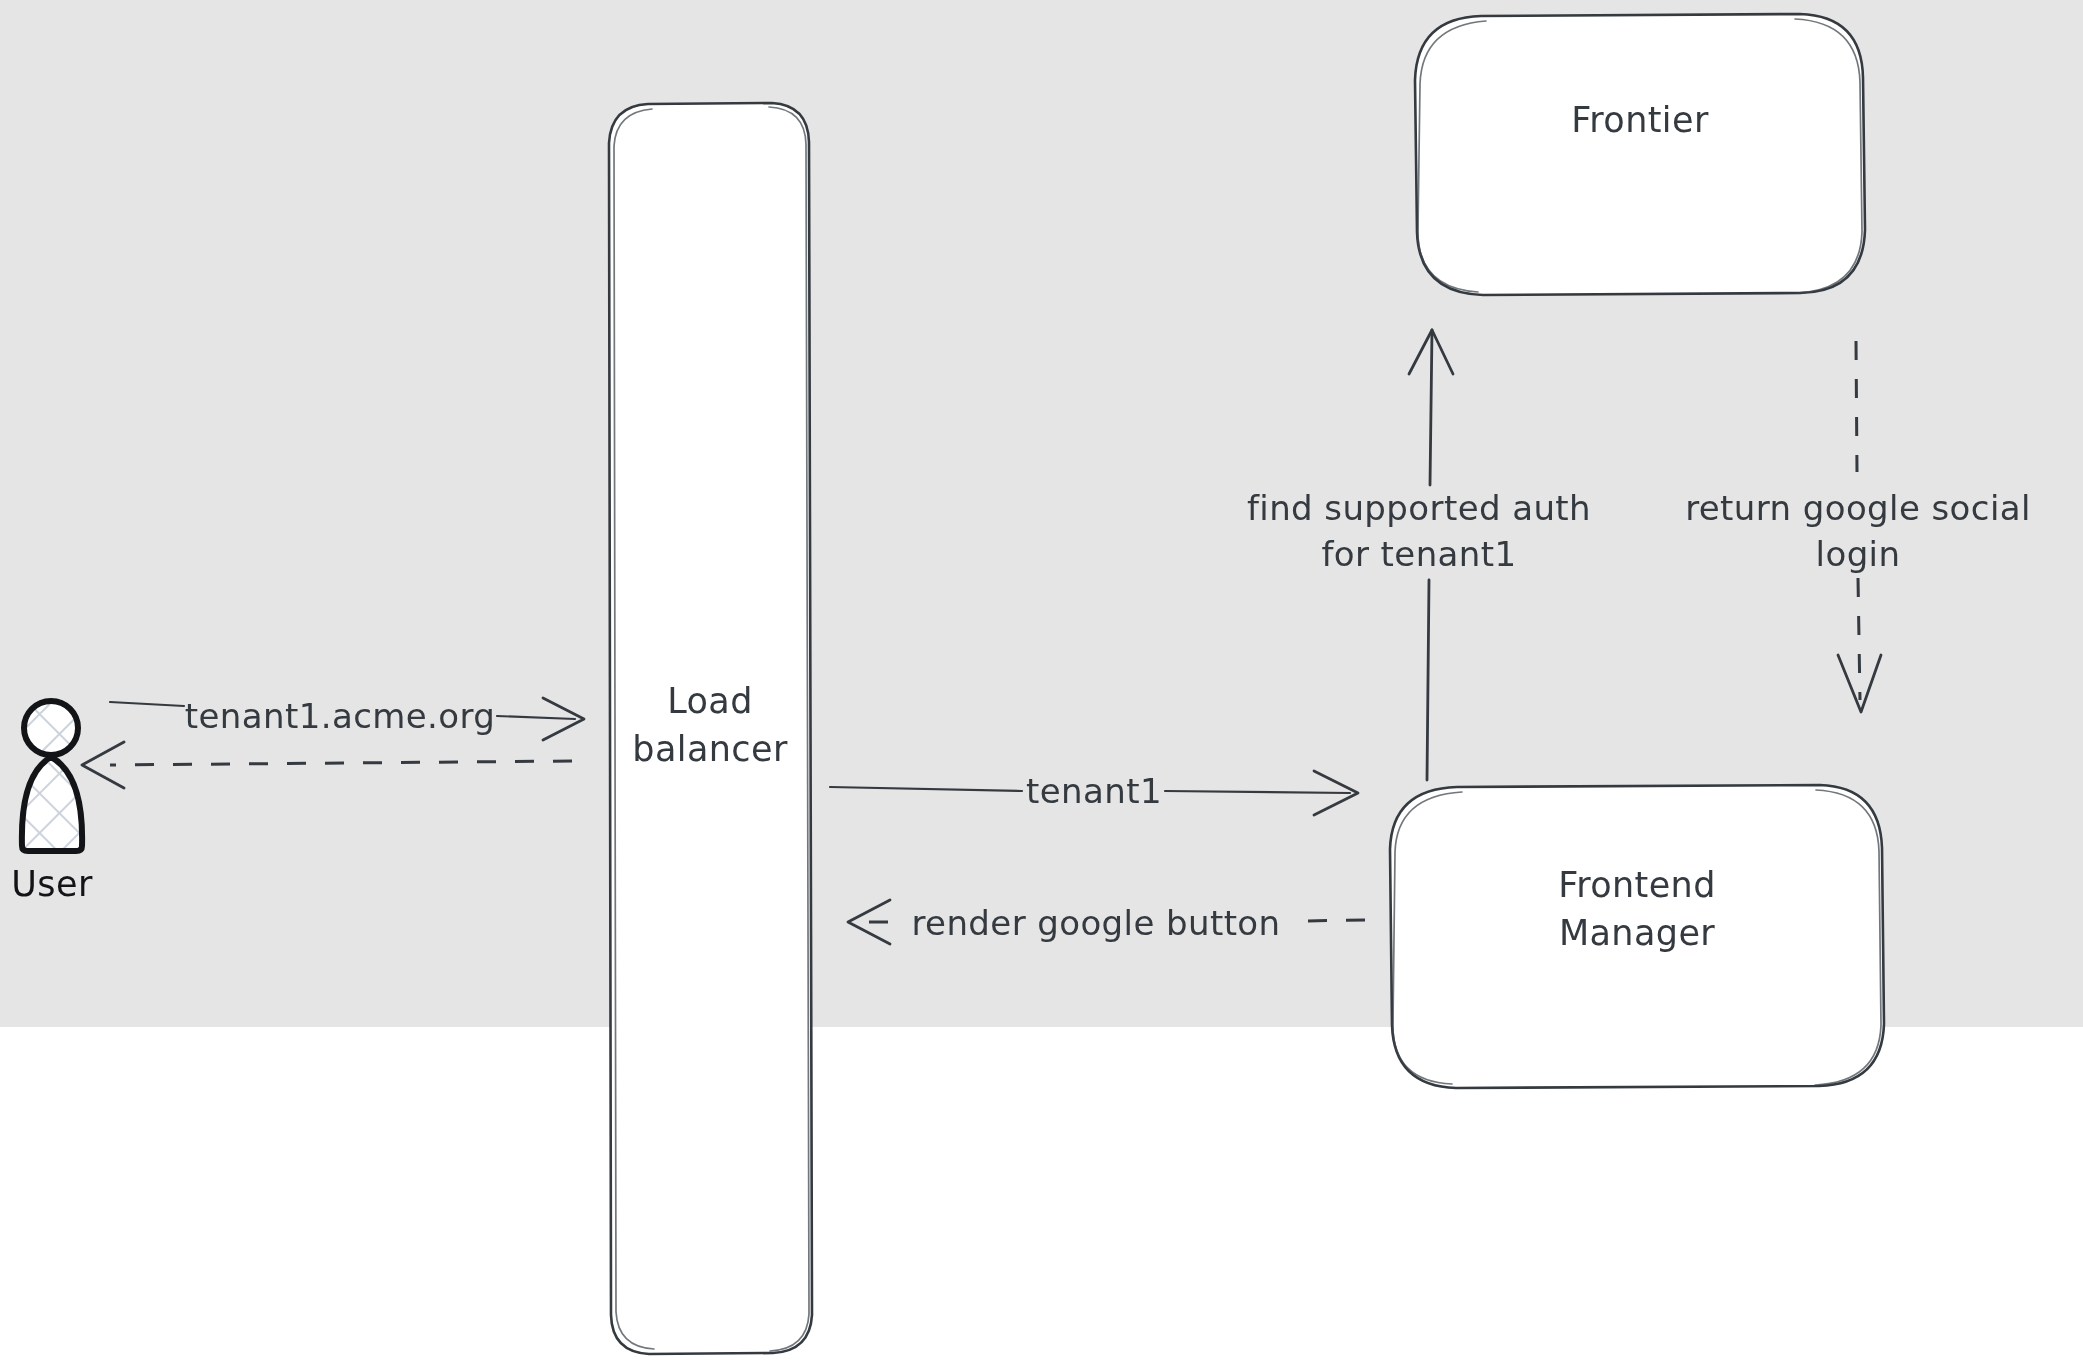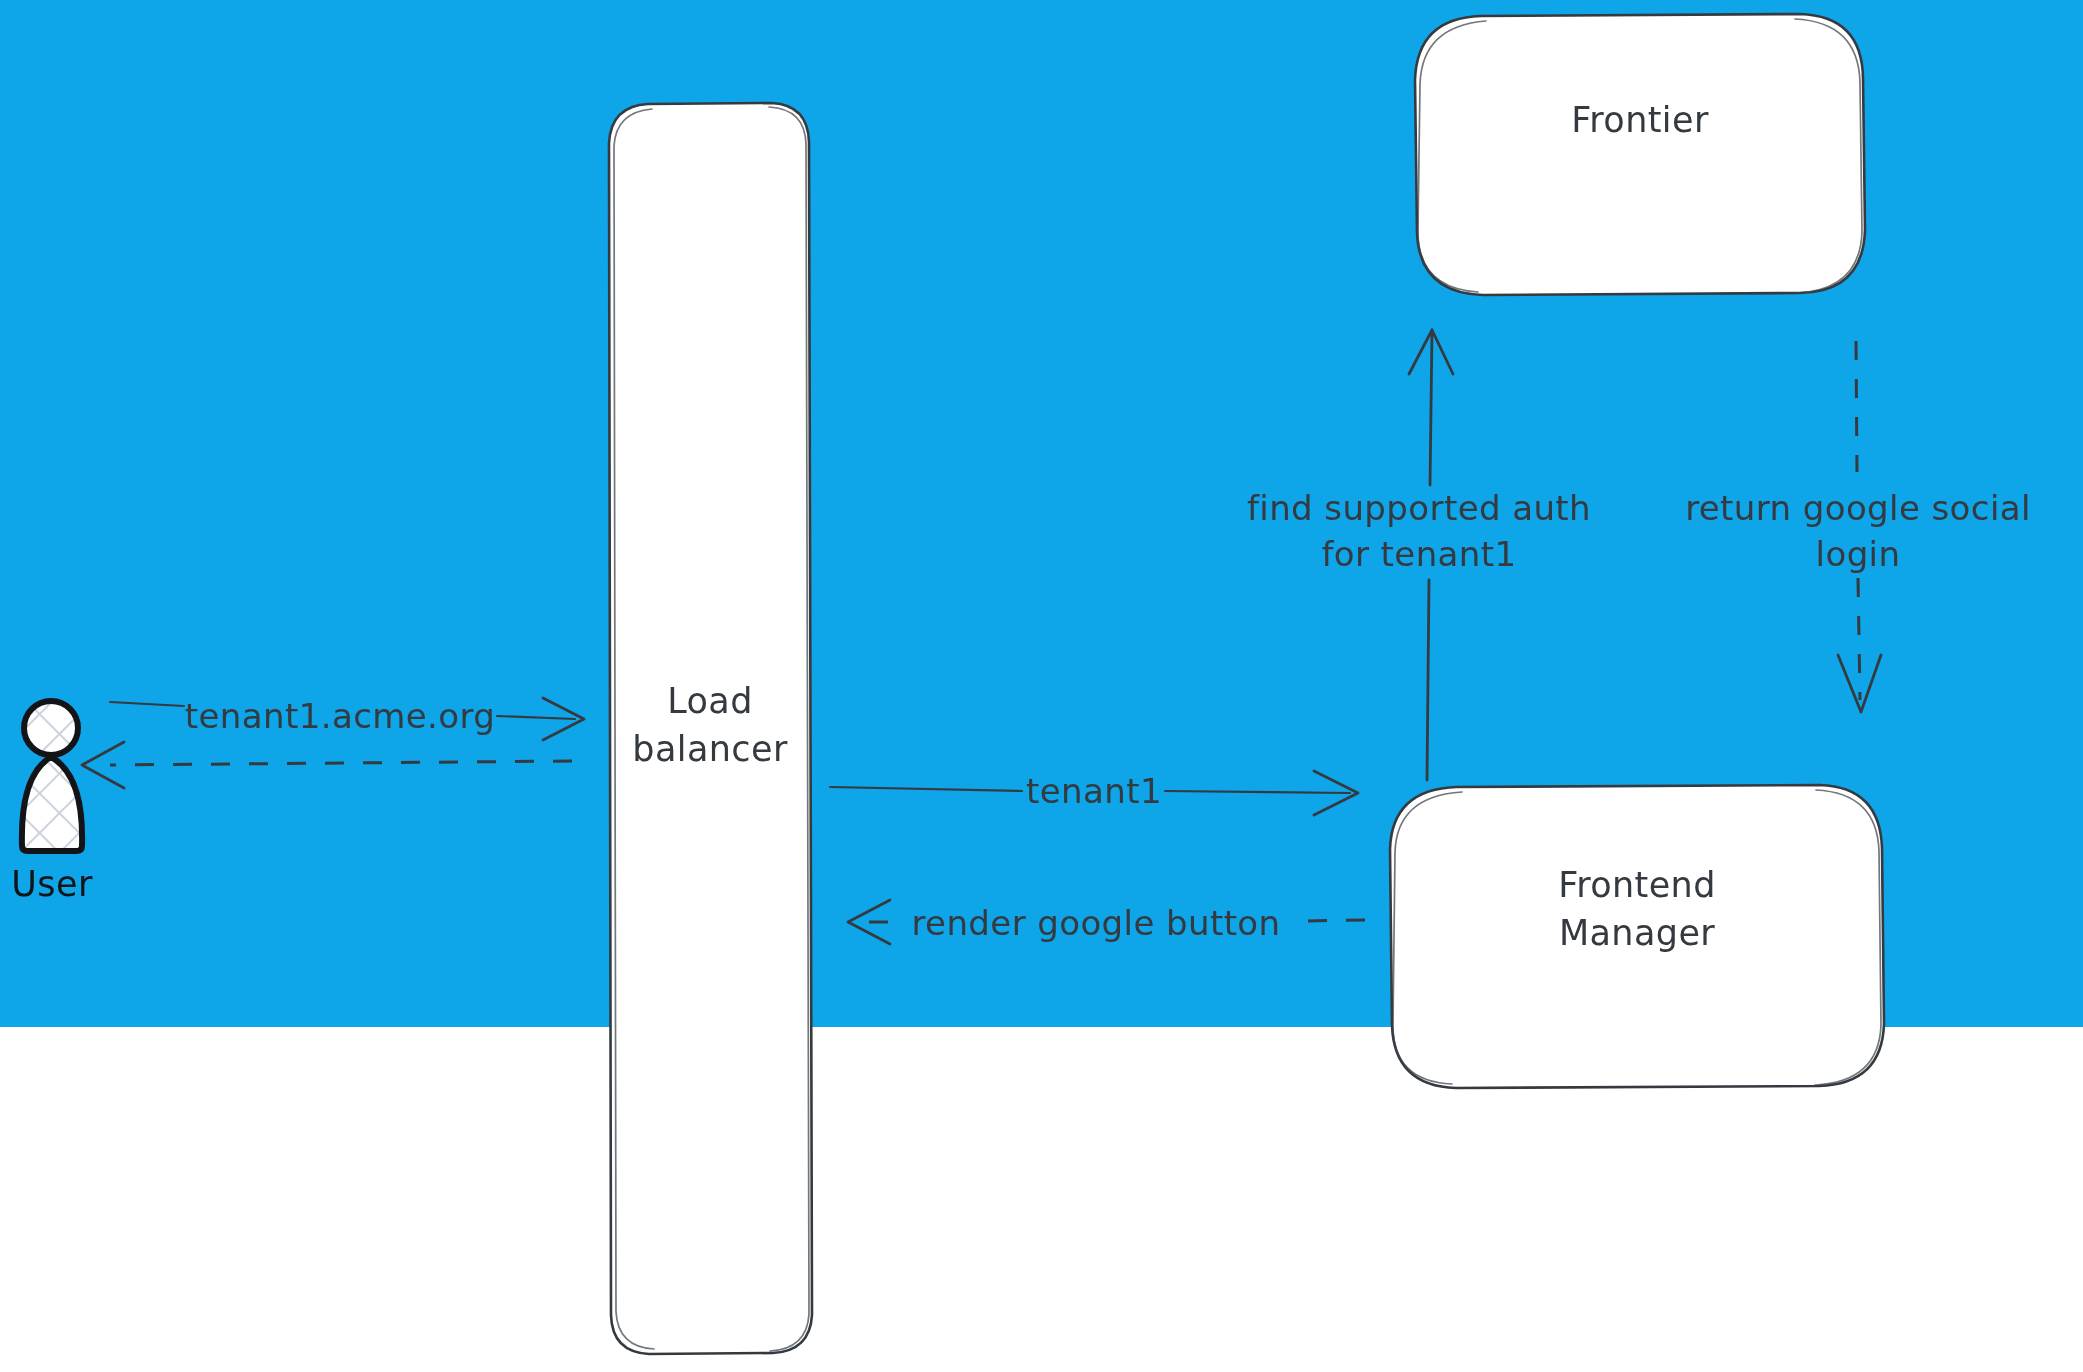--- a/index.html
+++ b/index.html
@@ -10,21 +10,21 @@
   body {
     width: 2083px;
     height: 1372px;
     overflow: hidden;
     font-family: "DejaVu Sans", sans-serif;
   }
   #canvas-wrap {
     position: relative;
     width: 2083px;
     height: 1027px;
-    background: #0ea5e9;
+    background: #e5e5e5;
   }
   svg#diagram {
     position: absolute;
     top: 0;
     left: 0;
     width: 2083px;
     height: 1372px;
     display: block;
   }
   .node-shape {

